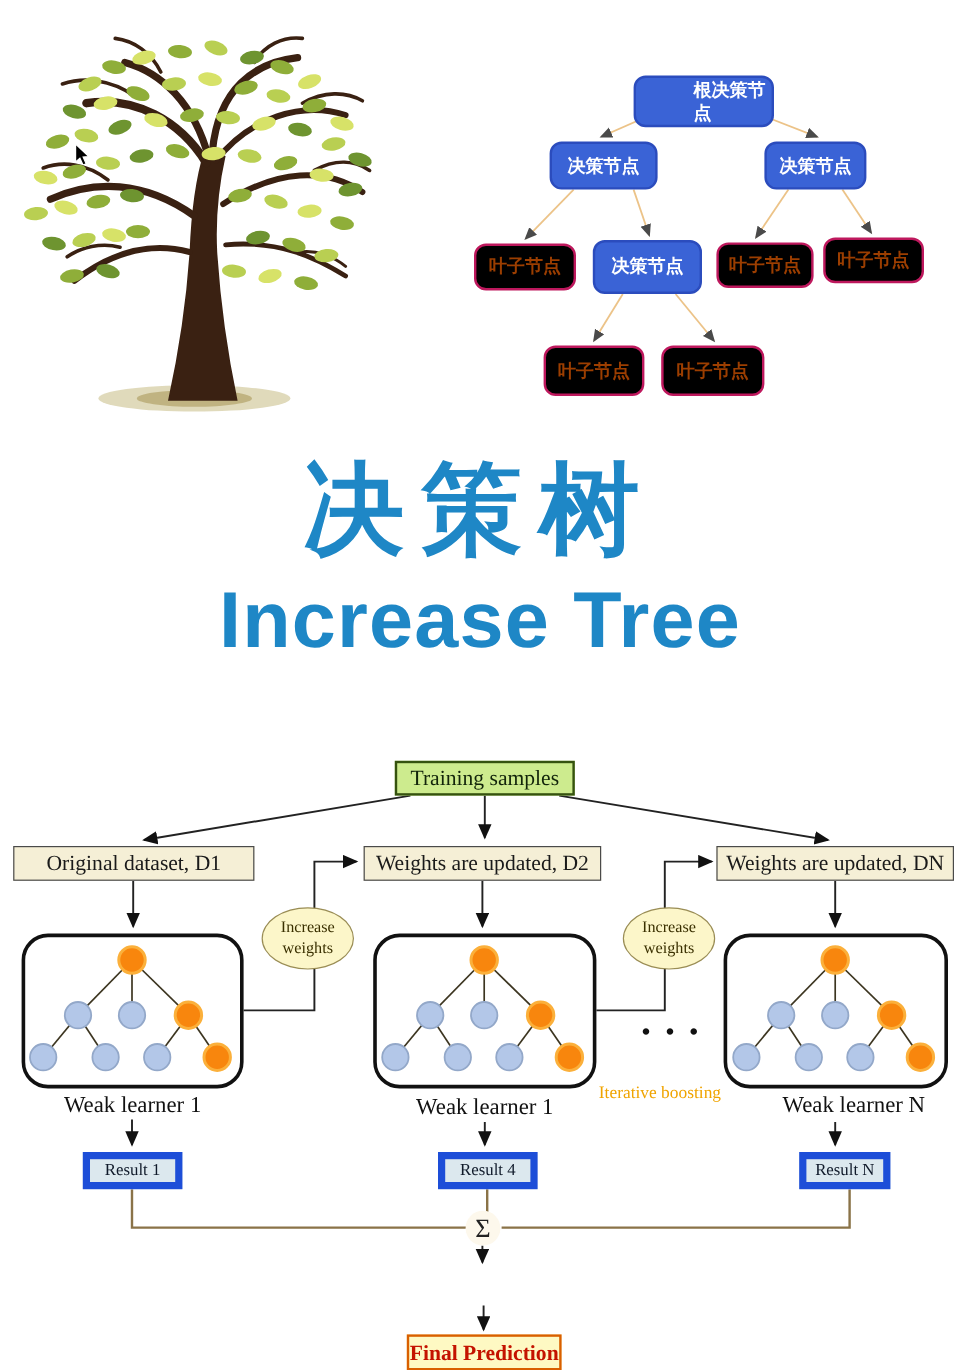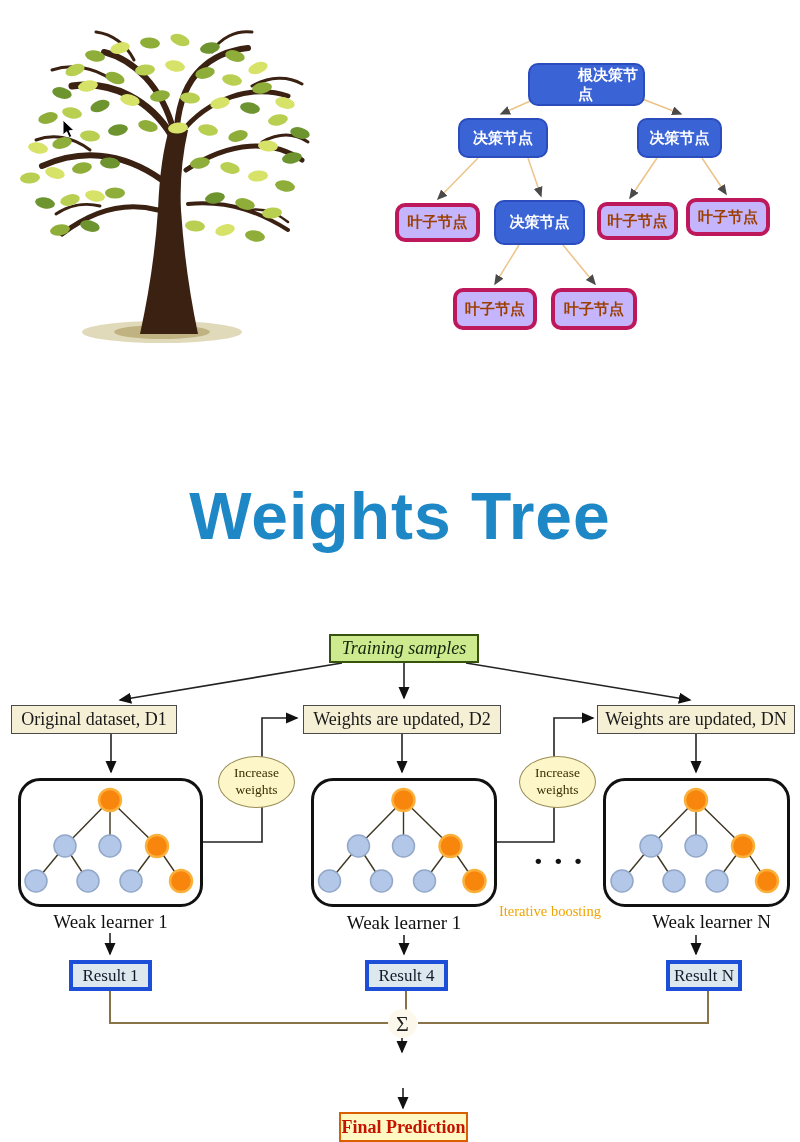--- a/index.html
+++ b/index.html
@@ -4,39 +4,39 @@
 <style>
   html,body{margin:0;padding:0;background:#ffffff;}
   #page{position:relative;width:800px;height:1142px;background:#ffffff;overflow:hidden;
         font-family:"Liberation Serif",serif;}
   .abs{position:absolute;box-sizing:border-box;}
   svg{display:block;}
   
   .tnode{position:absolute;box-sizing:border-box;display:flex;align-items:center;justify-content:center;
          font-family:"Liberation Sans",sans-serif;font-weight:bold;font-size:15px;z-index:3;}
   .tnode.blue{background:#3a63d6;border:2px solid #2b4cbd;border-radius:10px;color:#ffffff;}
-  .tnode.orange{background:#c4b5fd;border:4px solid #be185d;border-radius:10px;color:#9c3e00;text-align:right;}
+  .tnode.orange{background:#000000;border:2px solid #be185d;border-radius:10px;color:#9c3e00;text-align:right;}
   
   .title-cn{position:absolute;left:0;top:368px;width:800px;text-align:center;
             font-family:"Liberation Sans",sans-serif;font-weight:bold;font-size:84px;
             letter-spacing:14px;color:#1e87c6;z-index:3;}
   .title-en{position:absolute;left:0;top:478px;width:800px;text-align:center;
             font-family:"Liberation Sans",sans-serif;font-weight:bold;font-size:66px;
             letter-spacing:1px;color:#1e87c6;z-index:3;}
   
   .bbox{position:absolute;box-sizing:border-box;display:flex;align-items:center;justify-content:center;
         font-family:"Liberation Serif",serif;z-index:3;}
   .training{background:#cdeb8e;border:2px solid #35520f;font-size:18px;color:#12240a;}
   .dataset{background:#f5efd6;border:1.5px solid #4a4a4a;font-size:18px;color:#1a1a1a;}
   .ellipse{background:#fcf6c9;border:1.5px solid #9a8d55;border-radius:50%;
            font-size:13.5px;color:#3a3000;text-align:center;line-height:1.25;padding:4px 8px;z-index:4;}
   .learner{background:#ffffff;border:3px solid #111111;border-radius:22px;z-index:3;}
   .wl-label{position:absolute;text-align:center;font-size:19px;color:#111111;z-index:3;
             font-family:"Liberation Serif",serif;}
-  .result{background:#dce8ee;border:4px solid #1d4ed8;font-size:17px;color:#101a2a;}
+  .result{background:#dce8ee;border:6px solid #1d4ed8;font-size:14px;color:#101a2a;}
   .strong{background:#fdeab4;border:2px solid #cfa544;font-size:17px;color:#7a4500;}
   .final{background:#fef9c3;border:2px solid #d95f00;font-size:18px;color:#c41300;font-weight:bold;}
   .dots{position:absolute;font-family:"Liberation Sans",sans-serif;font-weight:bold;
         font-size:19px;letter-spacing:4px;color:#111;z-index:3;}
   .iterative{position:absolute;font-family:"Liberation Serif",serif;font-size:14.5px;
              color:#f0a400;z-index:3;}
   .sigma-wrap{position:absolute;left:388px;top:1009px;width:29px;height:29px;border-radius:50%;
               background:#fdf8ec;display:flex;align-items:center;justify-content:center;z-index:4;
               font-family:"Liberation Serif",serif;font-size:22px;color:#222222;}
 </style>
@@ -188,25 +188,26 @@
   <div class="tnode blue" style="left:528px;top:63px;width:117px;height:43px;padding-left:48px;">根决策节点</div>
   <div class="tnode blue" style="left:458px;top:118px;width:90px;height:40px;">决策节点</div>
   <div class="tnode blue" style="left:637px;top:118px;width:85px;height:40px;">决策节点</div>
   <div class="tnode orange" style="left:395px;top:203px;width:85px;height:39px;">叶子节点</div>
   <div class="tnode blue" style="left:494px;top:200px;width:91px;height:45px;">决策节点</div>
   <div class="tnode orange" style="left:597px;top:202px;width:81px;height:38px;">叶子节点</div>
   <div class="tnode orange" style="left:686px;top:198px;width:84px;height:38px;">叶子节点</div>
   <div class="tnode orange" style="left:453px;top:288px;width:84px;height:42px;">叶子节点</div>
   <div class="tnode orange" style="left:551px;top:288px;width:86px;height:42px;">叶子节点</div>
 
-  <div class="title-en">Weights Tree</div>
-
-  <div class="bbox training abs" style="left:329px;top:634px;width:150px;height:29px;font-style:italic;">Training samples</div>
-
-  <div class="bbox dataset abs" style="left:11px;top:705px;width:166px;height:29px;">Original dataset, D1</div>
+  <div class="title-cn">决策树</div>
+  <div class="title-en">Increase Tree</div>
+
+  <div class="bbox training abs" style="left:329px;top:634px;width:150px;height:29px;">Training samples</div>
+
+  <div class="bbox dataset abs" style="left:11px;top:705px;width:201px;height:29px;">Original dataset, D1</div>
   <div class="bbox dataset abs" style="left:303px;top:705px;width:198px;height:29px;">Weights are updated, D2</div>
   <div class="bbox dataset abs" style="left:597px;top:705px;width:198px;height:29px;">Weights are updated, DN</div>
 
   <div class="bbox ellipse abs" style="left:218px;top:756px;width:77px;height:52px;">Increase weights</div>
   <div class="bbox ellipse abs" style="left:519px;top:756px;width:77px;height:52px;">Increase weights</div>
 
   <div class="learner abs" style="left:18px;top:778px;width:185px;height:129px;">
     <svg width="179" height="123" viewBox="0 0 179 123">
       <g stroke="#3c3520" stroke-width="1.4">
         <line x1="89" y1="19" x2="44" y2="65"></line>

